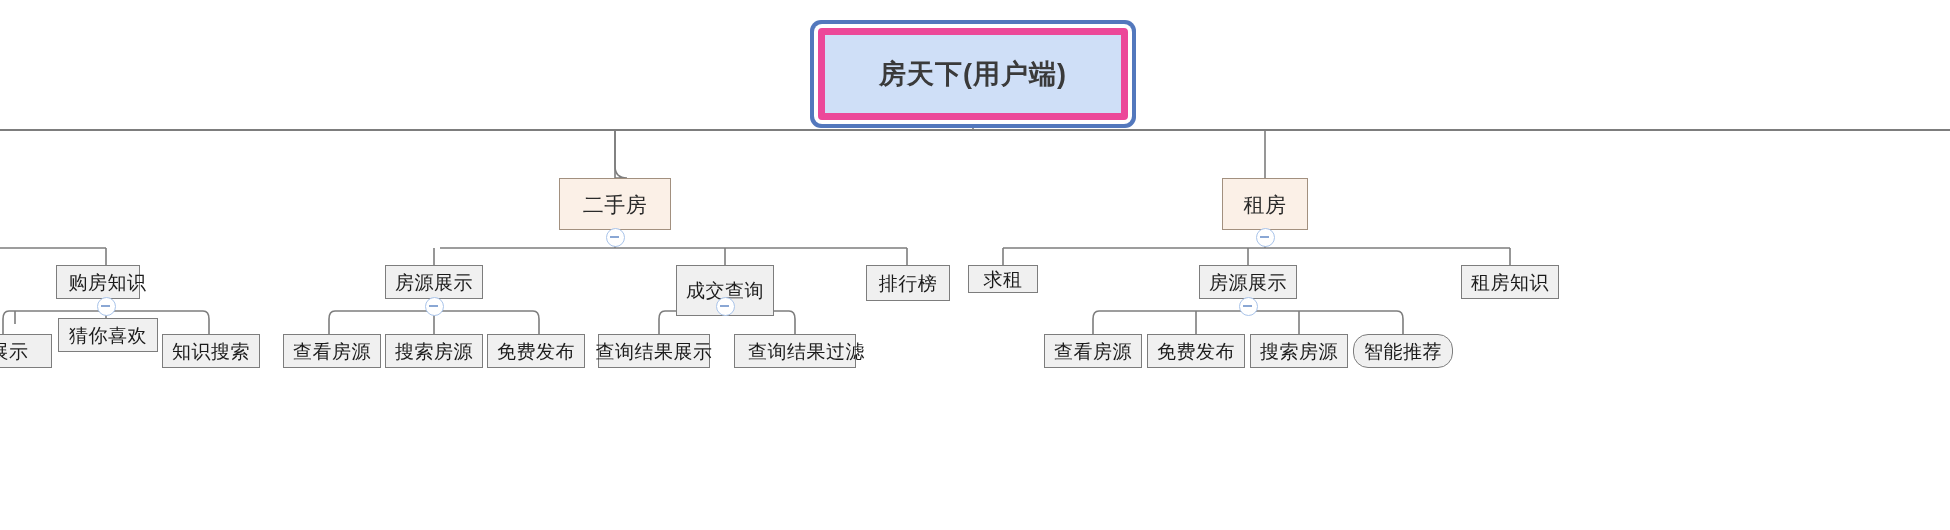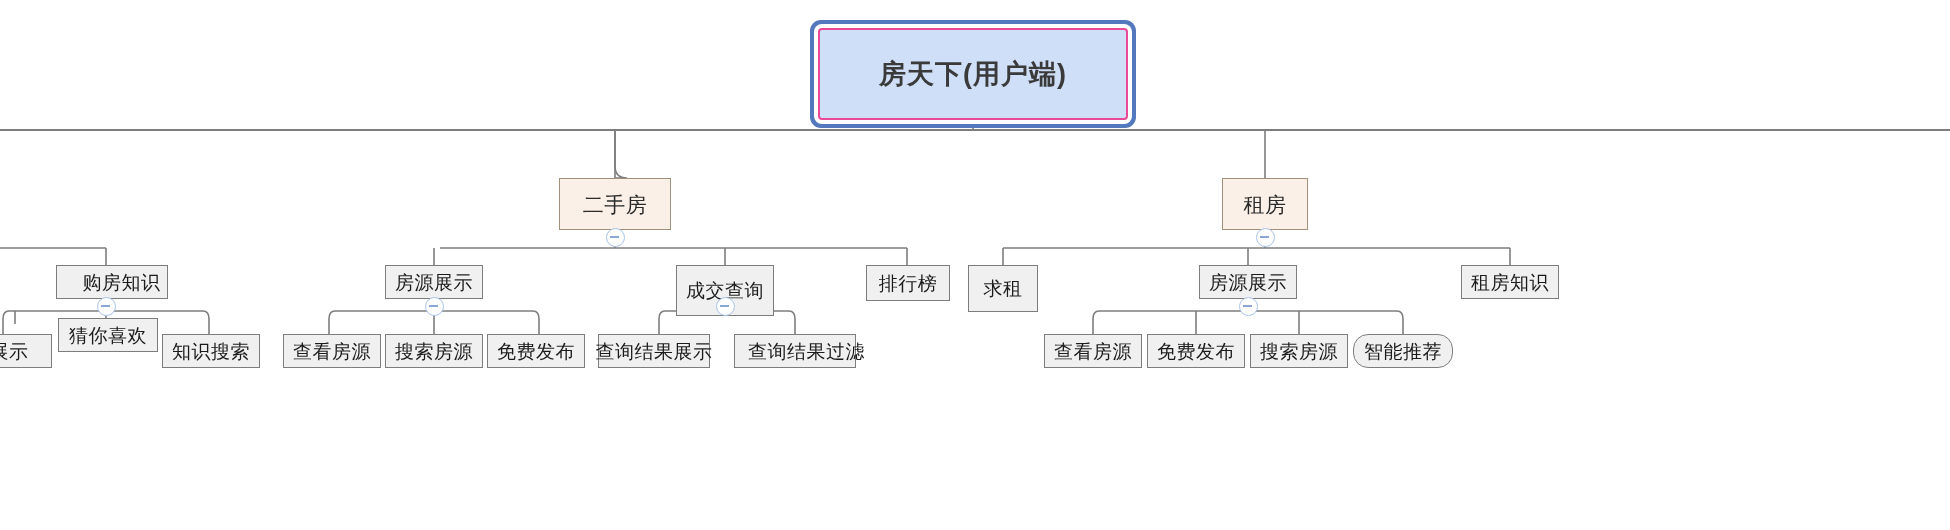--- a/index.html
+++ b/index.html
@@ -35,21 +35,21 @@
     color: #1b1b1b;
     background: #f0f0f0;
     border: 1.6px solid #7d7d7d;
     font-size: 19px;
     line-height: 1;
     letter-spacing: 0.5px;
     z-index: 5;
   }
   .node.root {
     background: #cfdff7;
-    border: 2px solid #ec4899;
+    border: 7px solid #ec4899;
     border-radius: 4px;
     font-size: 27px;
     font-weight: bold;
     color: #3a3a3a;
     letter-spacing: 1px;
     box-shadow: 0 0 0 4px #ffffff, 0 0 0 8px #5378bd;
     z-index: 8;
   }
   .node.branch {
     background: #fbf0e7;
@@ -132,40 +132,40 @@
       <path d="M 1099 311 Q 1093 311 1093 319 L 1093 334"></path>
       <path d="M 1397 311 Q 1403 311 1403 319 L 1403 334"></path>
       <path d="M 1196 311 L 1196 334"></path>
       <path d="M 1299 311 L 1299 334"></path>
     </g>
   </svg>
 
   <div class="node root" style="left:818px; top:28px; width:310px; height:92px;">房天下(用户端)</div>
 
   <div id="node-layer">
-      <div class="node" style="left: 56px; top: 265px; width: 112px; height: 34px; padding-left: 19px;">购房知识</div>
+      <div class="node" style="left: 56px; top: 265px; width: 84px; height: 34px; padding-left: 19px;">购房知识</div>
       <div class="toggle" style="left: 96.5px; top: 297px;"></div>
       <div class="node" style="left: -34px; top: 334px; width: 86px; height: 34px;">展示</div>
       <div class="node" style="left: 58px; top: 318px; width: 100px; height: 34px;">猜你喜欢</div>
       <div class="node" style="left: 162px; top: 334px; width: 98px; height: 34px;">知识搜索</div>
       <div class="node branch" style="left: 559px; top: 178px; width: 112px; height: 52px;">二手房</div>
       <div class="toggle" style="left: 605.5px; top: 228px;"></div>
       <div class="node" style="left: 385px; top: 265px; width: 98px; height: 34px;">房源展示</div>
       <div class="toggle" style="left: 424.5px; top: 297px;"></div>
       <div class="node" style="left: 283px; top: 334px; width: 98px; height: 34px;">查看房源</div>
       <div class="node" style="left: 385px; top: 334px; width: 98px; height: 34px;">搜索房源</div>
       <div class="node" style="left: 487px; top: 334px; width: 98px; height: 34px;">免费发布</div>
       <div class="node" style="left: 676px; top: 265px; width: 98px; height: 51px;">成交查询</div>
       <div class="toggle" style="left: 715.5px; top: 297px;"></div>
       <div class="node" style="left: 598px; top: 334px; width: 112px; height: 34px;">查询结果展示</div>
       <div class="node" style="left: 734px; top: 334px; width: 122px; height: 34px; padding-left: 23px;">查询结果过滤</div>
       <div class="node" style="left: 866px; top: 265px; width: 84px; height: 36px;">排行榜</div>
       <div class="node branch" style="left: 1222px; top: 178px; width: 86px; height: 52px;">租房</div>
       <div class="toggle" style="left: 1255.5px; top: 228px;"></div>
-      <div class="node" style="left: 968px; top: 265px; width: 70px; height: 47px;">求租</div>
+      <div class="node" style="left: 968px; top: 265px; width: 70px; height: 28px;">求租</div>
       <div class="node" style="left: 1199px; top: 265px; width: 98px; height: 34px;">房源展示</div>
       <div class="toggle" style="left: 1238.5px; top: 297px;"></div>
       <div class="node" style="left: 1044px; top: 334px; width: 98px; height: 34px;">查看房源</div>
       <div class="node" style="left: 1147px; top: 334px; width: 98px; height: 34px;">免费发布</div>
       <div class="node" style="left: 1250px; top: 334px; width: 98px; height: 34px;">搜索房源</div>
       <div class="node" style="left: 1353px; top: 334px; width: 100px; height: 34px; border-radius: 15px;">智能推荐</div>
       <div class="node" style="left: 1461px; top: 265px; width: 98px; height: 34px;">租房知识</div>
     </div>
 
 </div>

